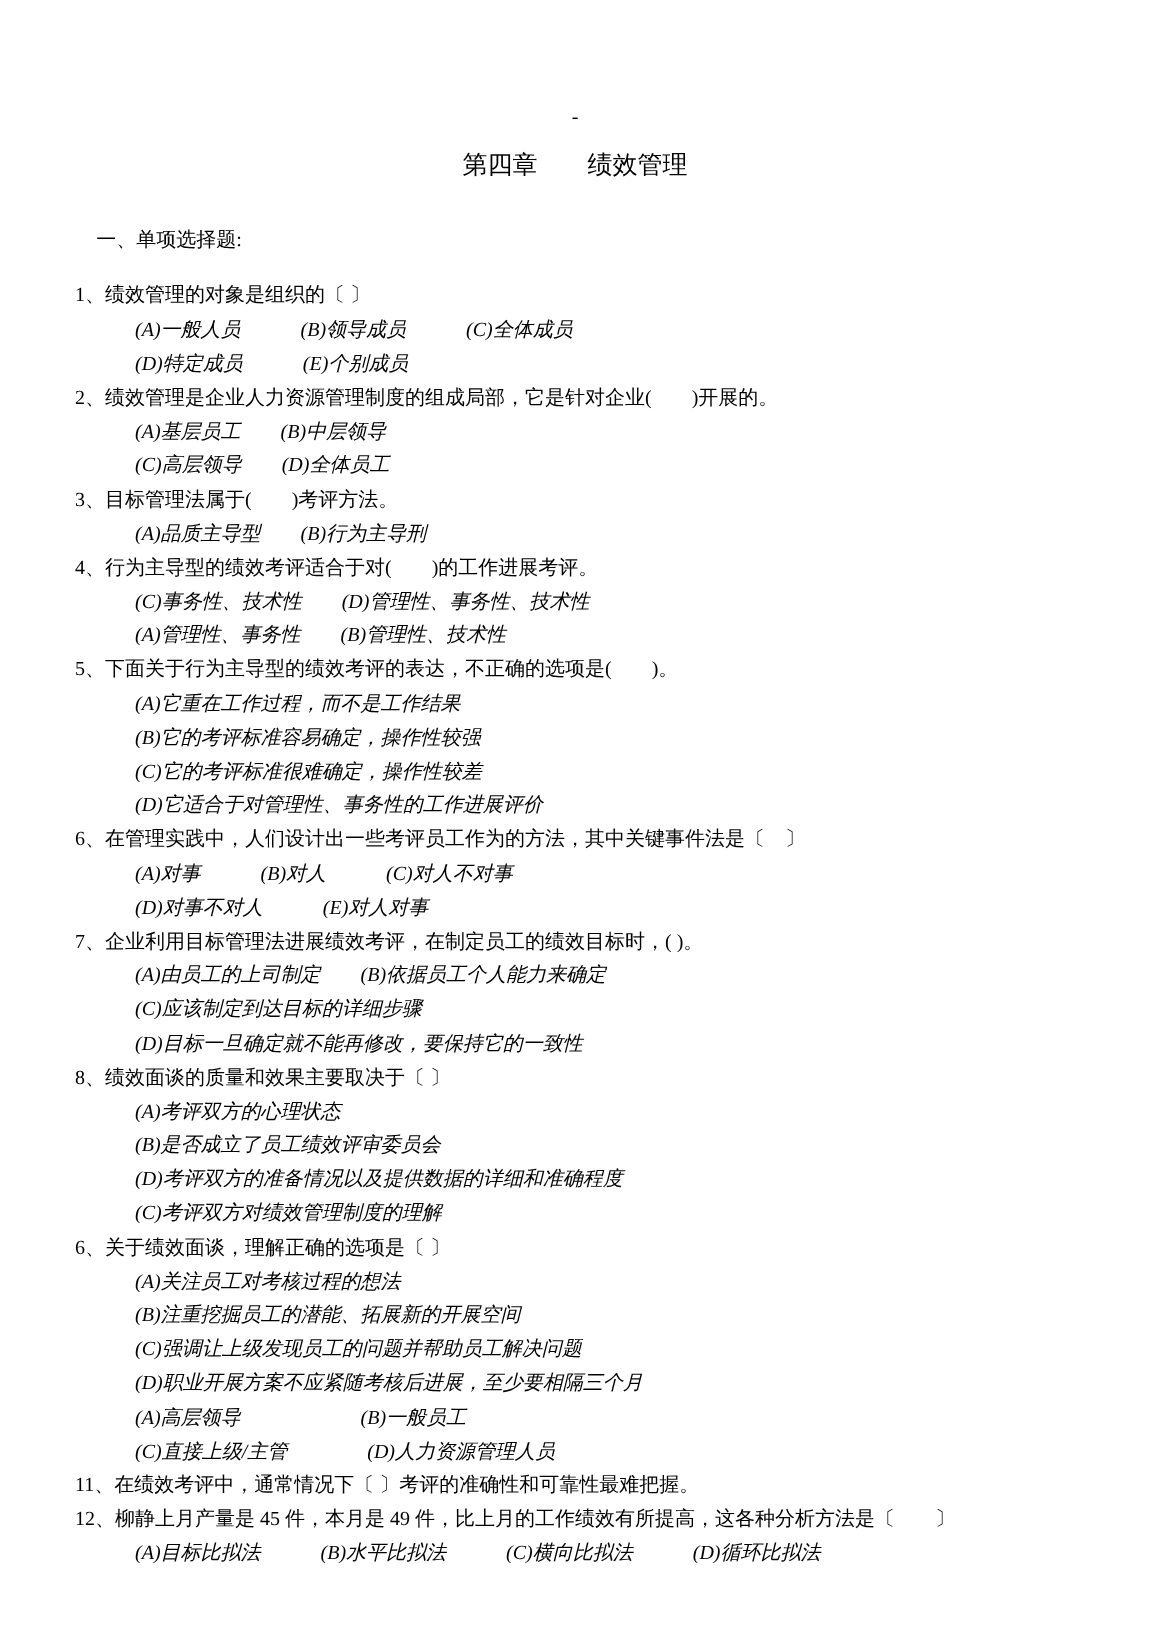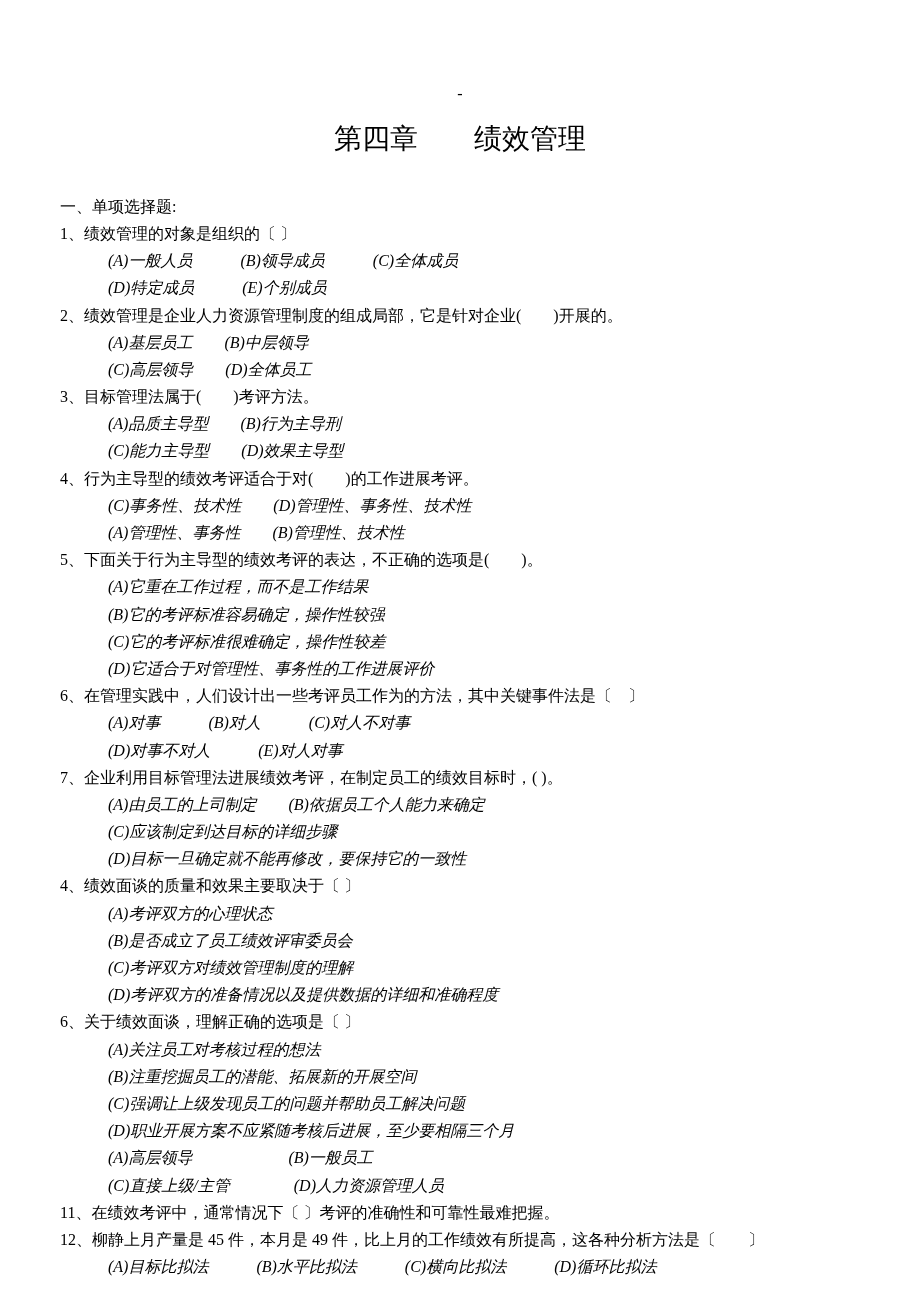--- a/index.html
+++ b/index.html
@@ -12,26 +12,26 @@
       padding: 80px 60px 40px 60px;
       max-width: 920px;
       box-sizing: border-box;
     }
     .top-dash {
       text-align: center;
       margin-bottom: 8px;
     }
     .title {
       text-align: center;
-      font-size: 28px;
+      font-size: 20px;
       font-weight: normal;
       margin-bottom: 30px;
     }
     .section-heading {
-      margin: 0;
+      margin: 17px;
     }
     .question {
       margin: 0;
     }
     .options {
       padding-left: 3em;
       margin: 0;
       font-style: italic;
     }
   </style>
@@ -46,41 +46,40 @@
 
 <div id="questions">
     <div class="question">1、绩效管理的对象是组织的〔  〕</div>
     <div class="options">(A)一般人员　　　(B)领导成员　　　(C)全体成员</div>
     <div class="options">(D)特定成员　　　(E)个别成员</div>
     <div class="question">2、绩效管理是企业人力资源管理制度的组成局部，它是针对企业(　　)开展的。</div>
     <div class="options">(A)基层员工　　(B)中层领导</div>
     <div class="options">(C)高层领导　　(D)全体员工</div>
     <div class="question">3、目标管理法属于(　　)考评方法。</div>
     <div class="options">(A)品质主导型　　(B)行为主导刑</div>
-    <div class="options">(C)能力主导型　　(D)效果主导型</div>
     <div class="question">4、行为主导型的绩效考评适合于对(　　)的工作进展考评。</div>
     <div class="options">(C)事务性、技术性　　(D)管理性、事务性、技术性</div>
     <div class="options">(A)管理性、事务性　　(B)管理性、技术性</div>
     <div class="question">5、下面关于行为主导型的绩效考评的表达，不正确的选项是(　　)。</div>
     <div class="options">(A)它重在工作过程，而不是工作结果</div>
     <div class="options">(B)它的考评标准容易确定，操作性较强</div>
     <div class="options">(C)它的考评标准很难确定，操作性较差</div>
     <div class="options">(D)它适合于对管理性、事务性的工作进展评价</div>
     <div class="question">6、在管理实践中，人们设计出一些考评员工作为的方法，其中关键事件法是〔　〕</div>
     <div class="options">(A)对事　　　(B)对人　　　(C)对人不对事</div>
     <div class="options">(D)对事不对人　　　(E)对人对事</div>
     <div class="question">7、企业利用目标管理法进展绩效考评，在制定员工的绩效目标时，( )。</div>
     <div class="options">(A)由员工的上司制定　　(B)依据员工个人能力来确定</div>
     <div class="options">(C)应该制定到达目标的详细步骤</div>
     <div class="options">(D)目标一旦确定就不能再修改，要保持它的一致性</div>
-    <div class="question">4、绩效面谈的质量和效果主要取决于〔  〕</div>
+    <div class="question">8、绩效面谈的质量和效果主要取决于〔  〕</div>
     <div class="options">(A)考评双方的心理状态</div>
     <div class="options">(B)是否成立了员工绩效评审委员会</div>
+    <div class="options">(D)考评双方的准备情况以及提供数据的详细和准确程度</div>
     <div class="options">(C)考评双方对绩效管理制度的理解</div>
-    <div class="options">(D)考评双方的准备情况以及提供数据的详细和准确程度</div>
     <div class="question">6、关于绩效面谈，理解正确的选项是〔  〕</div>
     <div class="options">(A)关注员工对考核过程的想法</div>
     <div class="options">(B)注重挖掘员工的潜能、拓展新的开展空间</div>
     <div class="options">(C)强调让上级发现员工的问题并帮助员工解决问题</div>
     <div class="options">(D)职业开展方案不应紧随考核后进展，至少要相隔三个月</div>
     <div class="options">(A)高层领导　　　　　　(B)一般员工</div>
     <div class="options">(C)直接上级/主管　　　　(D)人力资源管理人员</div>
     <div class="question">11、在绩效考评中，通常情况下〔  〕考评的准确性和可靠性最难把握。</div>
     <div class="question">12、柳静上月产量是 45 件，本月是 49 件，比上月的工作绩效有所提高，这各种分析方法是〔　　〕</div>
     <div class="options">(A)目标比拟法　　　(B)水平比拟法　　　(C)横向比拟法　　　(D)循环比拟法</div>

